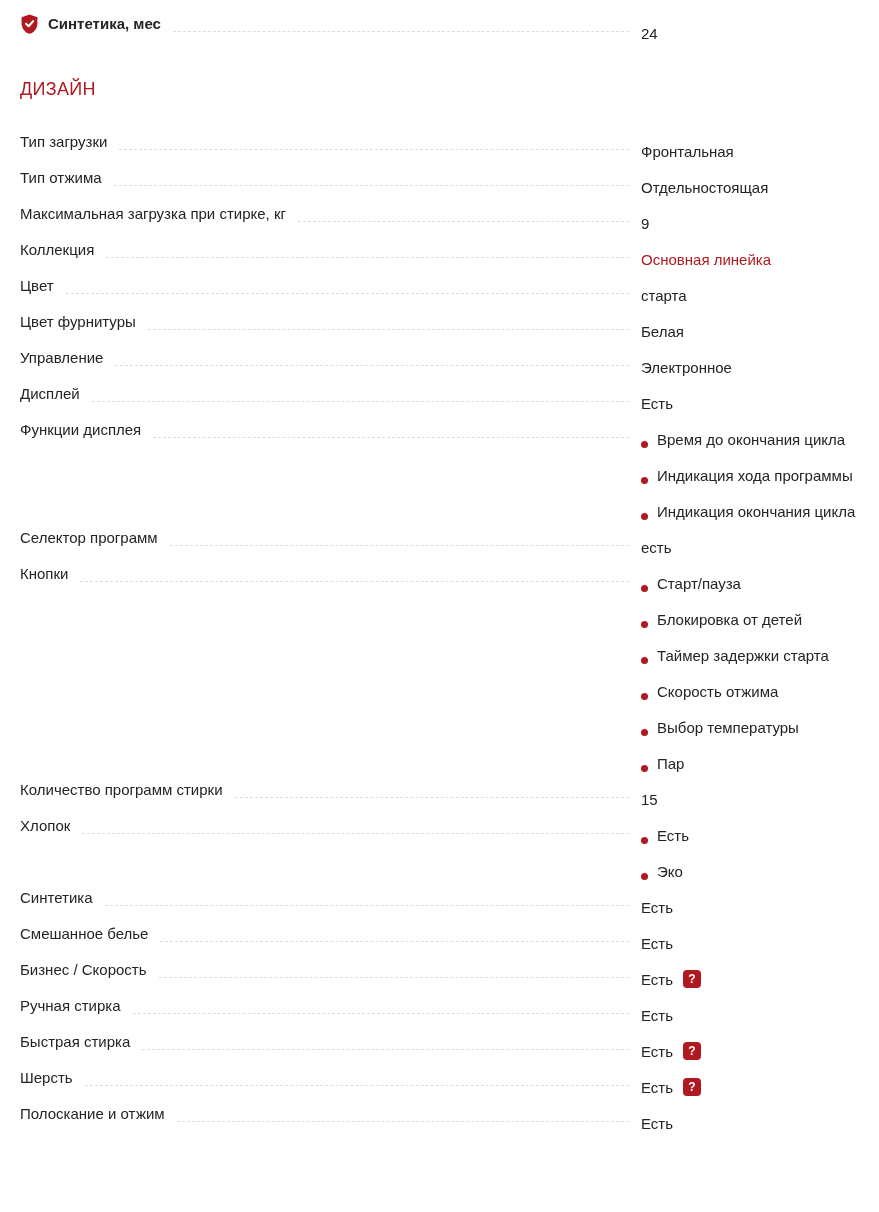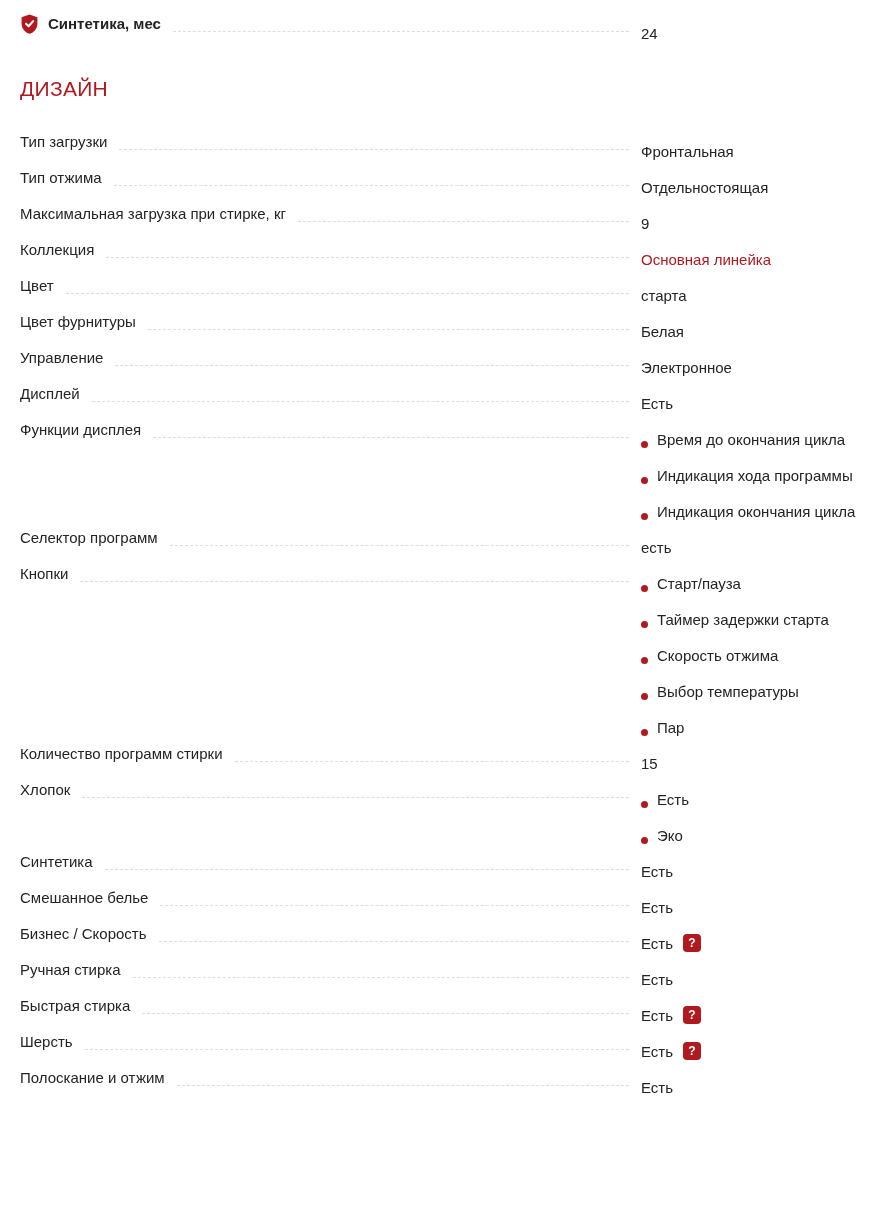--- a/index.html
+++ b/index.html
@@ -34,21 +34,21 @@
   .help-badge {
     width: 18px; height: 18px; border-radius: 4px;
     background: var(--accent); color: #fff;
     font-size: 12px; font-weight: bold; line-height: 18px;
     text-align: center; margin-left: 10px; flex: none;
     cursor: pointer; user-select: none;
   }
 
   .section-title {
     color: var(--accent);
-    font-size: 21px; font-weight: 400; line-height: 30px;
+    font-size: 18px; font-weight: 400; line-height: 30px;
     letter-spacing: 0.3px;
     margin: 32px 0 20px 0;
   }
 
   .shield-wrap { display: flex; align-items: center; margin-right: 9px; flex: none; }
 </style>
 </head>
 <body style="--accent: #b0191f; --leader: #dddddd; color: rgb(36, 36, 36);">
 
 <div class="page">
@@ -197,20 +197,24 @@
           <span class="spec-label">Кнопки</span>
           <span class="spec-leader"></span>
         </div>
         <div class="spec-value">
           <div class="value-line">
             <span class="bullet"></span>
             <span class="value-text">Старт/пауза</span>
           </div>
           <div class="value-line">
             <span class="bullet"></span>
+            <span class="value-text">Блокировка от детей</span>
+          </div>
+          <div class="value-line">
+            <span class="bullet"></span>
             <span class="value-text">Таймер задержки старта</span>
           </div>
           <div class="value-line">
             <span class="bullet"></span>
             <span class="value-text">Скорость отжима</span>
           </div>
           <div class="value-line">
             <span class="bullet"></span>
             <span class="value-text">Выбор температуры</span>
           </div>

